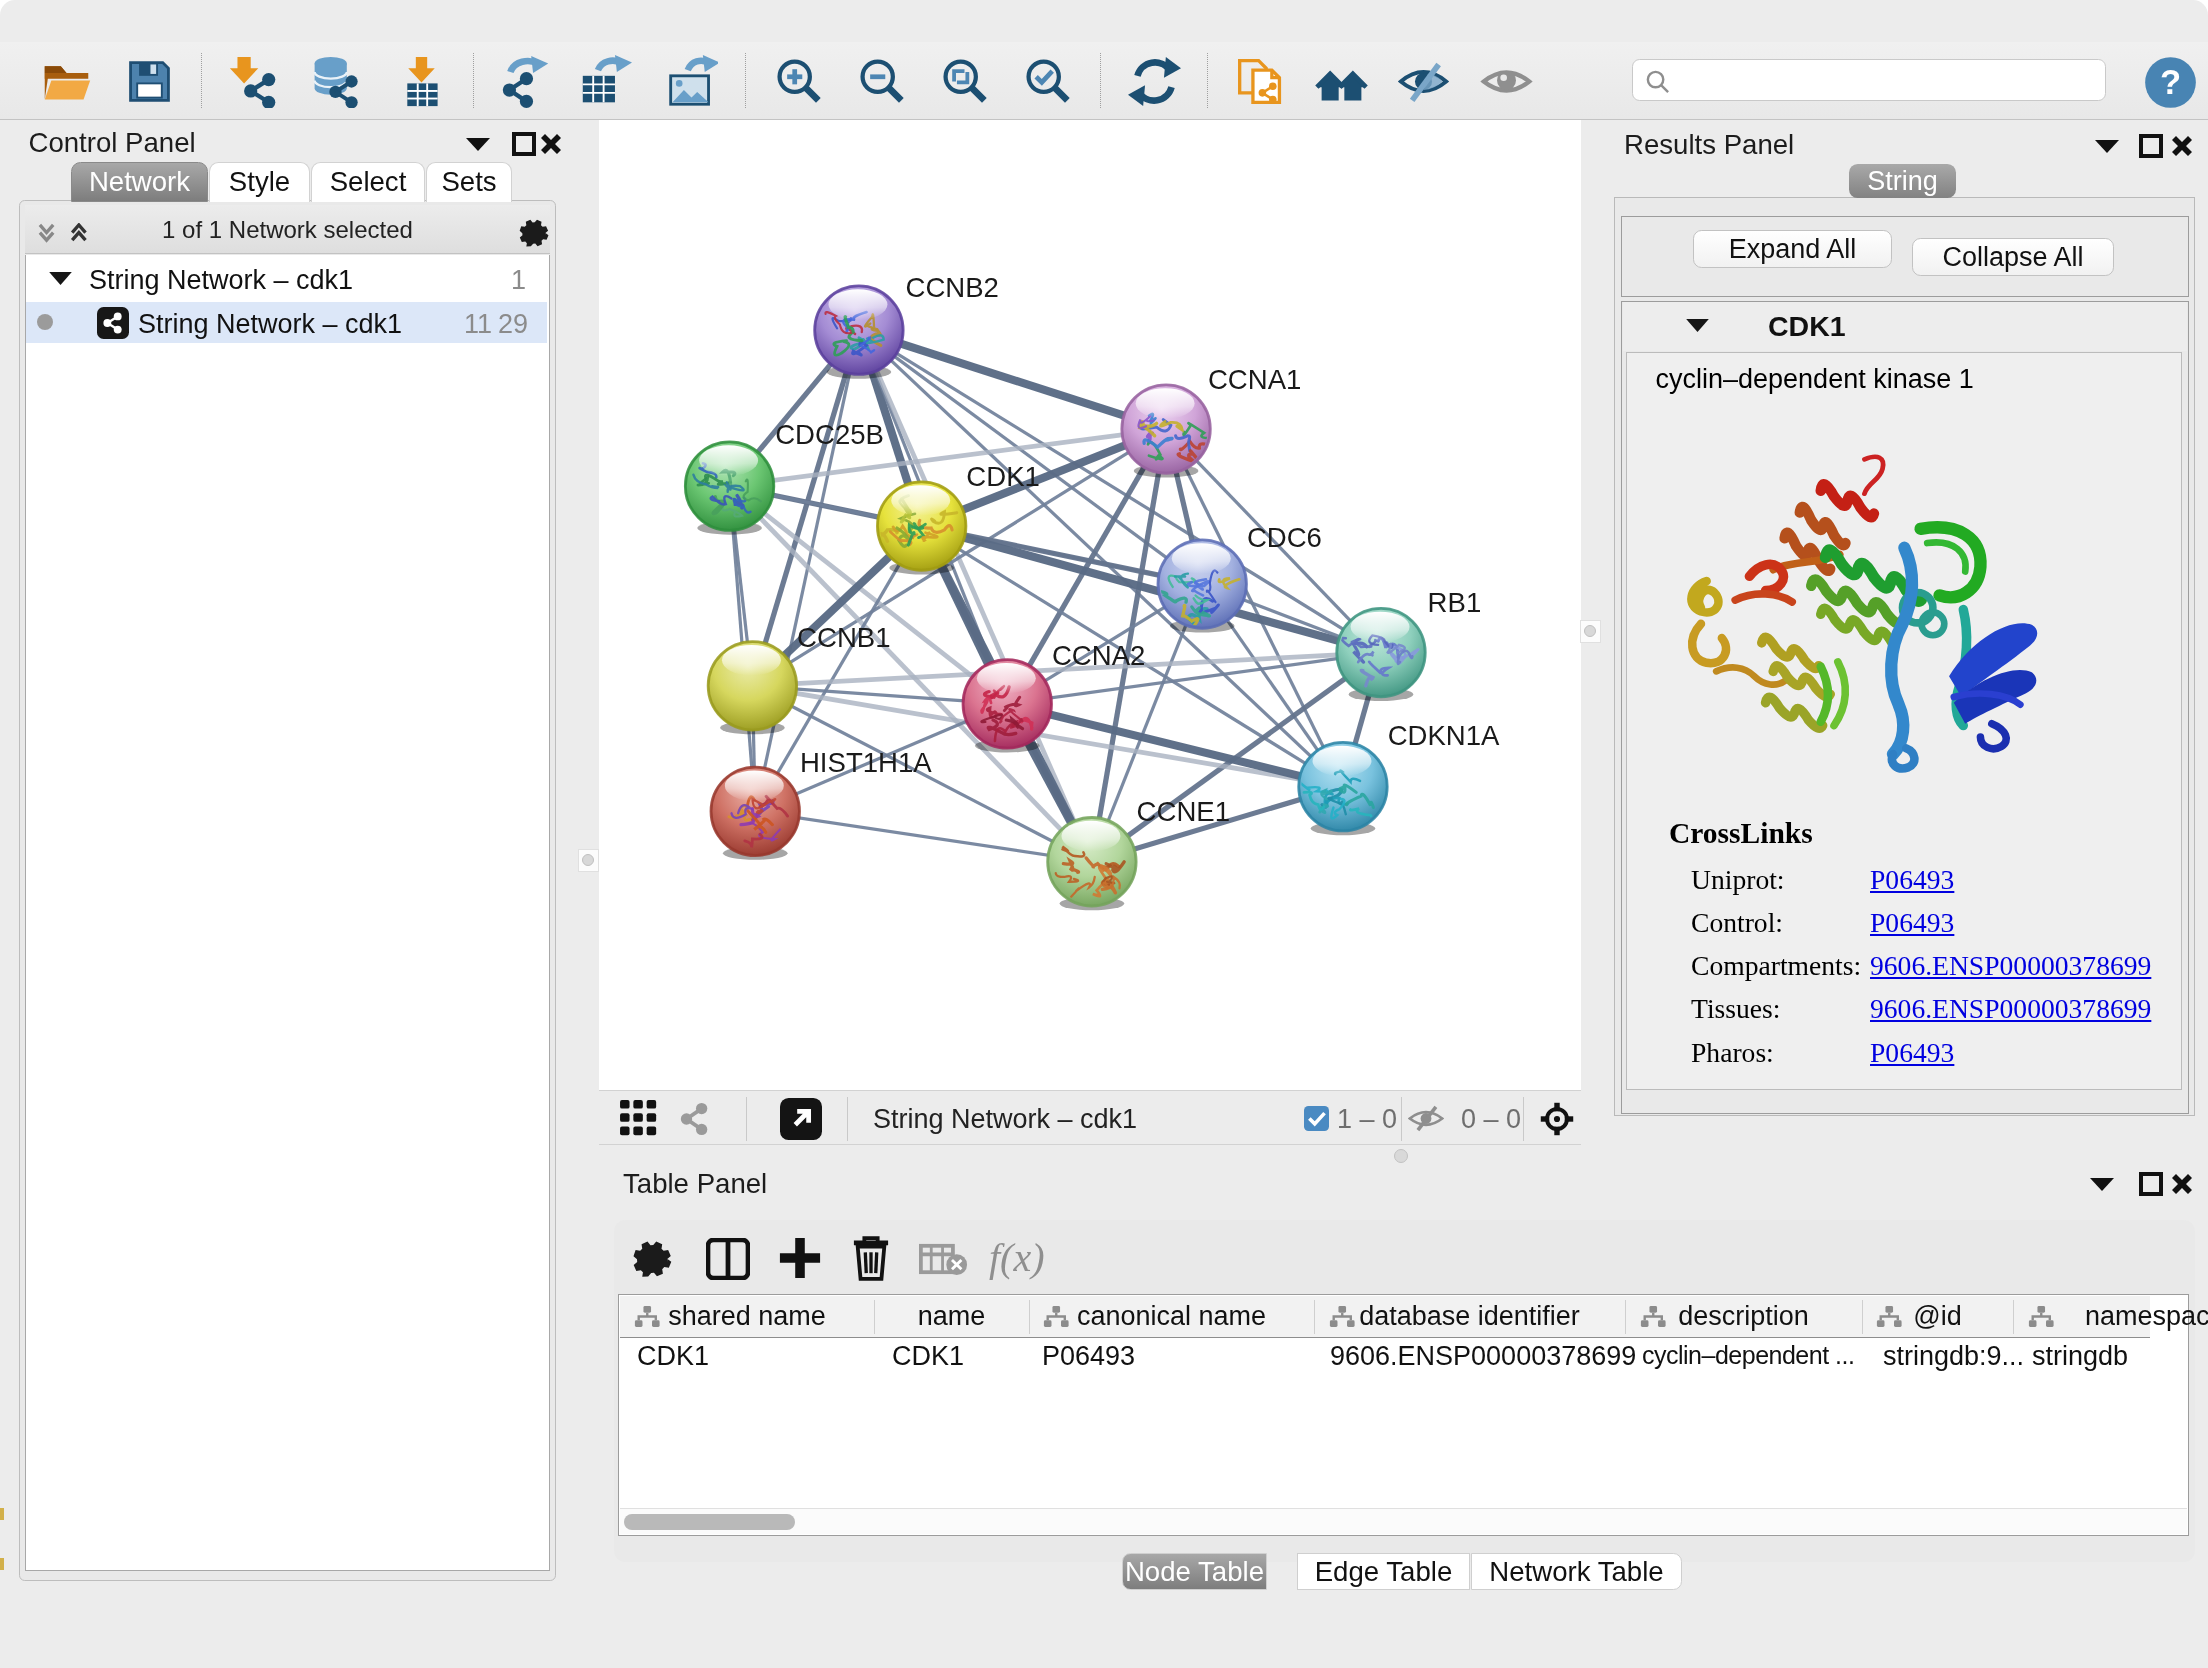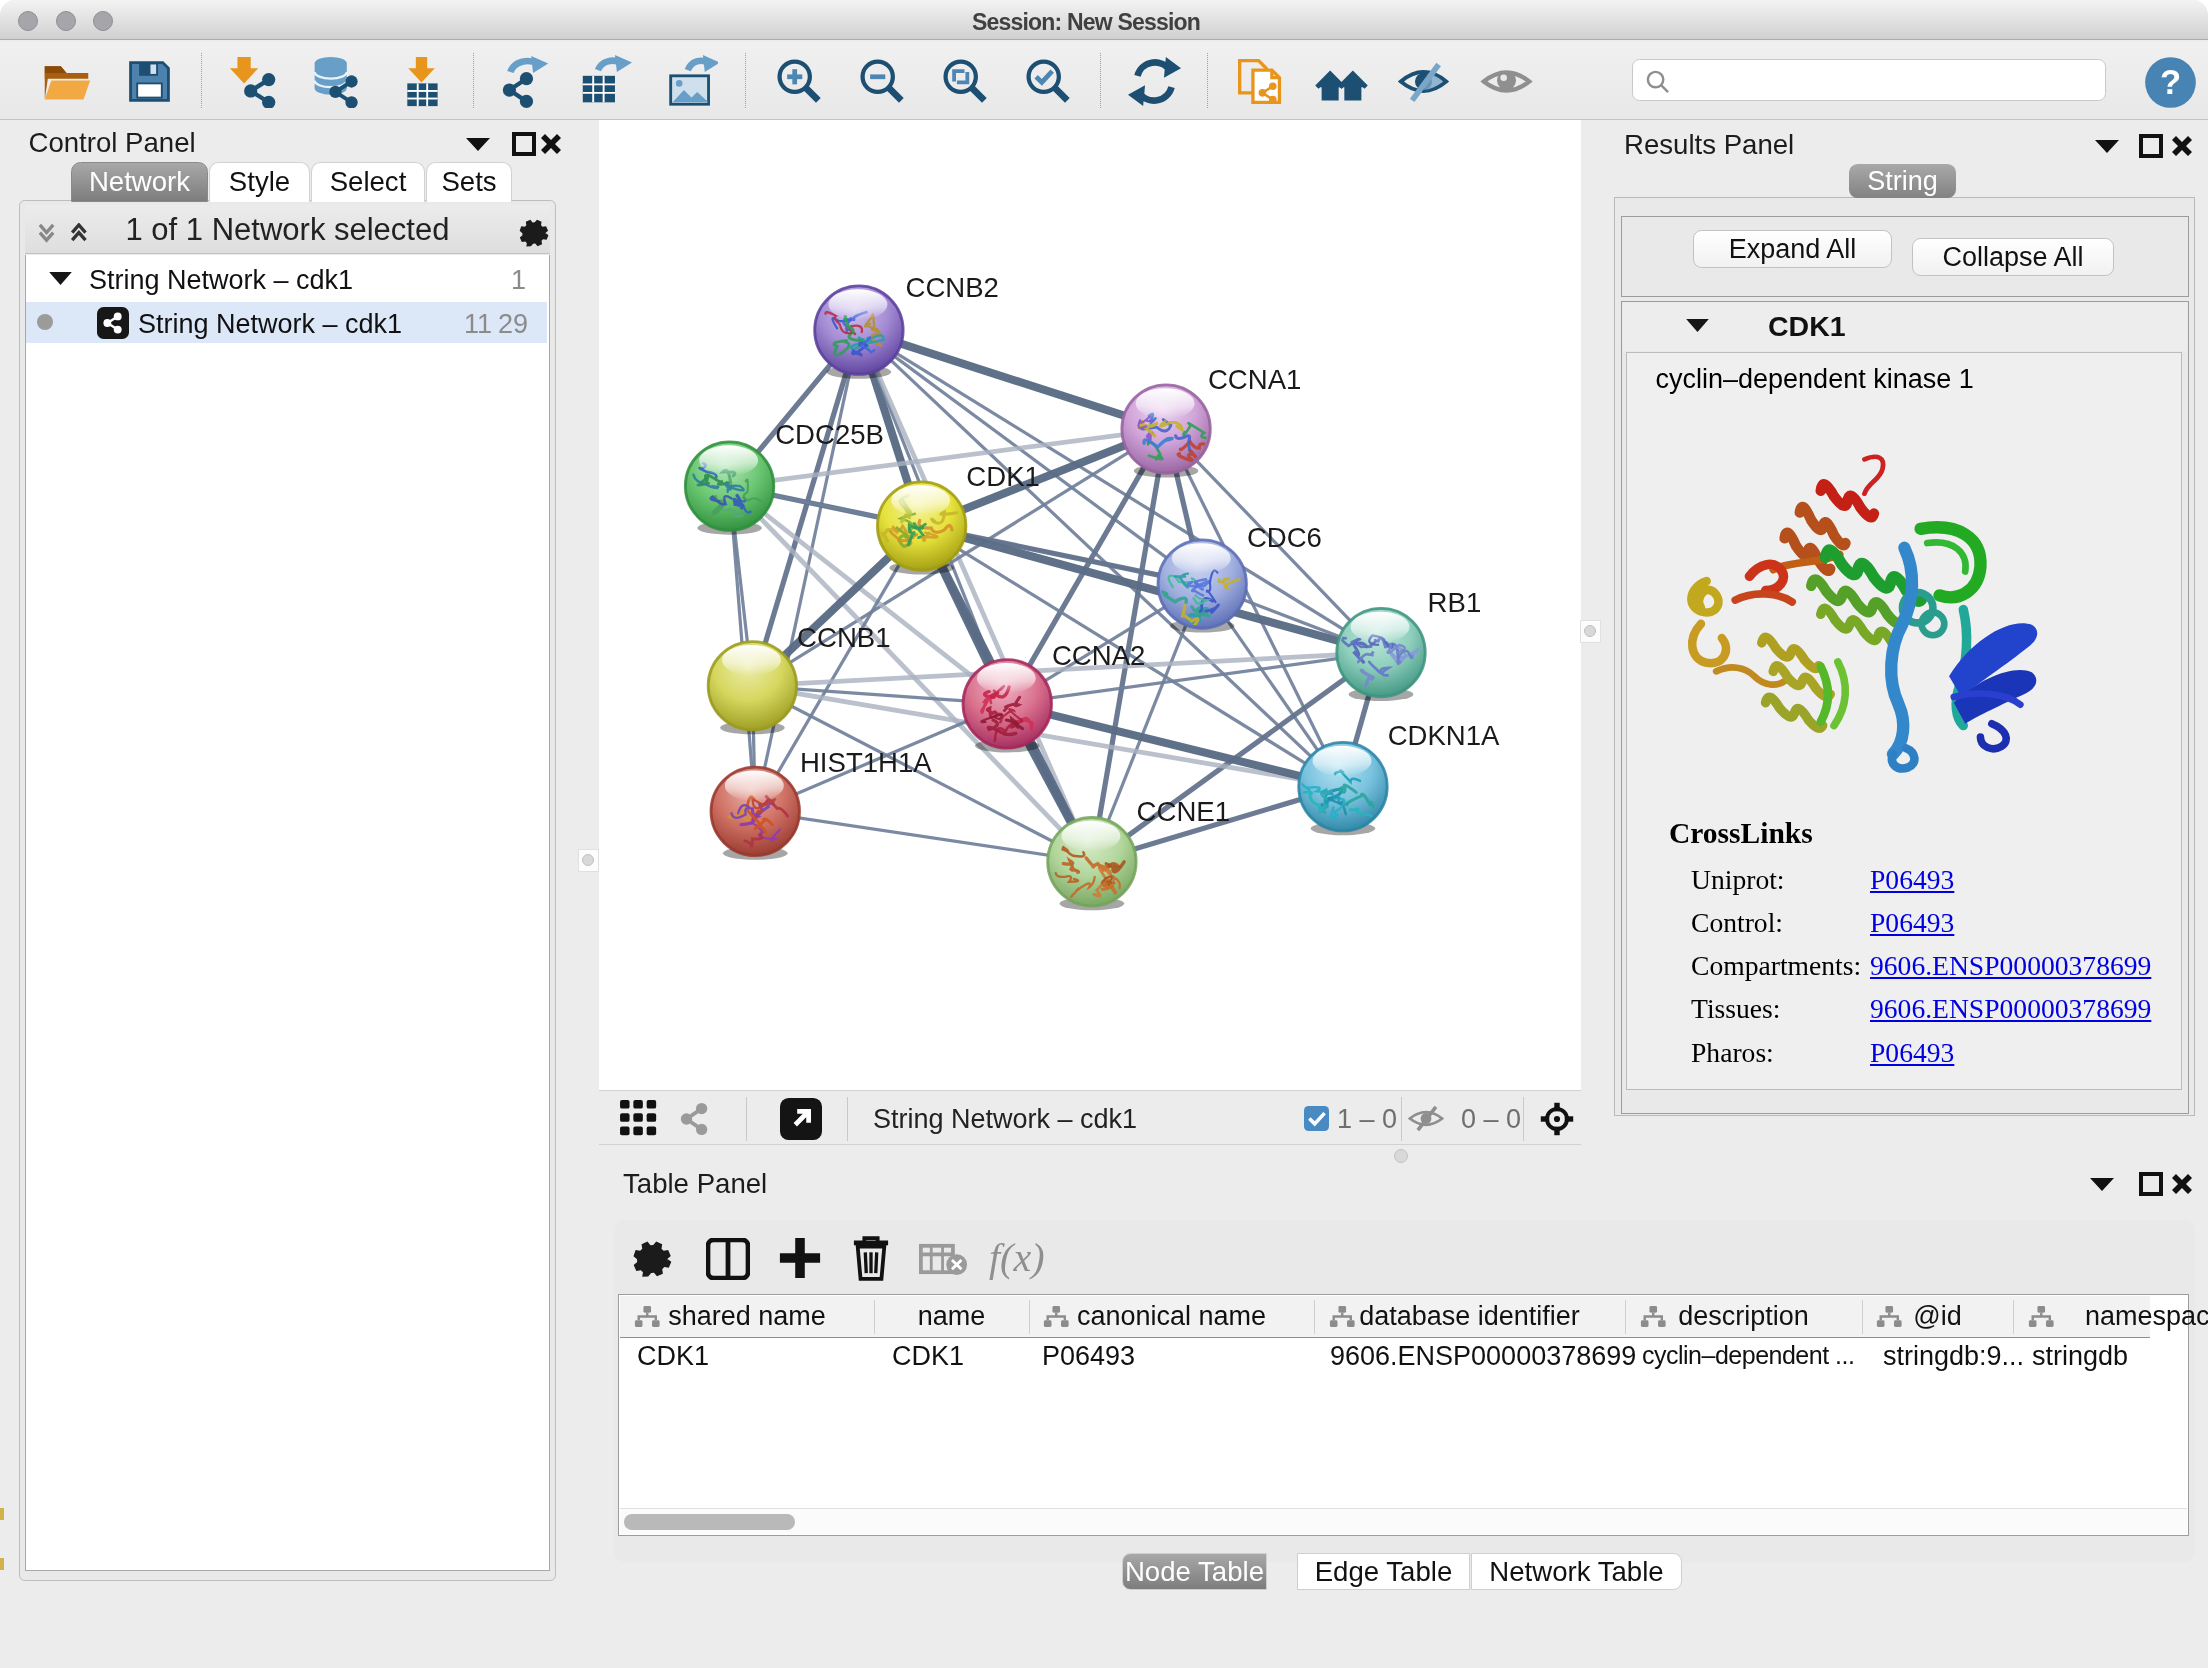--- a/index.html
+++ b/index.html
@@ -15,21 +15,21 @@
 .tdiv{position:absolute;top:11.4px;width:0;height:55px;border-left:1.9px dotted #9f9f9f}
 #search{position:absolute;left:1632px;top:17px;width:474px;height:42px;background:#fff;border:1.9px solid #c9c9c9;border-radius:7.6px}
 #search svg{position:absolute;left:11.4px;top:7.6px}
 
 .ptitle{font-size:27.6px;color:#1c1c1c}
 
 #cp-title{position:absolute;left:28.5px;top:127px}
 #cp-box{position:absolute;left:19px;top:200px;width:537px;height:1381px;background:#e9e9e9;border:1.9px solid #bdbdbd;border-radius:5.7px}
 .tab{position:absolute;top:162px;height:40px;background:#fff;border:1px solid #d2d2d2;border-bottom:none;border-radius:9.5px 9.5px 0 0;font-size:27.6px;color:#111;text-align:center;line-height:38px}
 .tabsel{background:linear-gradient(#a8a8a8,#7d7d7d);color:#fff;border:1px solid #8a8a8a}
-#cp-hdr{position:absolute;left:25px;top:205px;width:525px;height:49px;background:linear-gradient(#ececec,#dedede);border-bottom:1.9px solid #c2c2c2;font-size:31px;color:#222;text-align:center;line-height:49px}
+#cp-hdr{position:absolute;left:25px;top:205px;width:525px;height:49px;background:linear-gradient(#ececec,#dedede);border-bottom:1.9px solid #c2c2c2;font-size:24px;color:#222;text-align:center;line-height:49px}
 #cp-list{position:absolute;left:25px;top:255px;width:525px;height:1316px;background:#fff;border:1.9px solid #a8a8a8;border-top:none}
 .lrow{position:absolute;left:0;width:521px;height:41px;font-size:27px;color:#111}
 .lnum{position:absolute;font-size:27px;color:#8b8b8b}
 
 #canvas{position:absolute;left:599px;top:120px;width:982px;height:970px;background:#fff}
 #canvasbar{position:absolute;left:599px;top:1090px;width:982px;height:55px;background:#ececec;border-top:1.9px solid #d2d2d2;border-bottom:1.9px solid #d2d2d2}
 .cdiv{position:absolute;top:5.7px;width:0;height:44px;border-left:1.9px solid #c9c9c9}
 
 .sh{position:absolute;width:19px;height:21px;background:#fcfcfc;box-shadow:0 0 0 1px #e0e0e0}
 .sh i{position:absolute;left:2.9px;top:3.8px;width:12.4px;height:12.4px;border-radius:50%;background:#d8d8d8;border:1px solid #c0c0c0;display:block}
@@ -58,26 +58,20 @@
 .btabsel{background:linear-gradient(#a8a8a8,#7d7d7d);color:#fff}
 
 #statusbar{position:absolute;left:0;top:1603px;width:2208px;height:66px;background:#ebebeb;border-top:1.9px solid #cccccc}
 .sbtn{position:absolute;top:13.3px;height:38px;background:linear-gradient(#fdfdfd,#efefef);border:1.9px solid #b0b0b0}
 </style></head>
 <body>
 <div id="win">
   <div class="abs" style="left:0;top:1508px;width:3.8px;height:12.4px;background:#d2b04a"></div>
   <div class="abs" style="left:0;top:1558px;width:3.8px;height:12.4px;background:#d2b04a"></div>
 
-  <div id="titlebar">
-    <div class="tl" style="left:18px"></div>
-    <div class="tl" style="left:56px"></div>
-    <div class="tl" style="left:93px"></div>
-    <div id="title">Session: New Session</div>
-  </div>
 
   <div id="toolbar">
     <svg class="tbi" style="left:40px;top:13.3px" width="53" height="53" viewBox="0 0 56 56">
         <path d="M5 12 h17 l6 7 h23 v6 h-46 z" fill="#a85e0e"></path>
 <path d="M5 12 h17 l6 7 h-23 z" fill="#8a4a08"></path>
 <path d="M5 47 l7 -20 h41 l-7 20 z" fill="#f2a944"></path>
 <path d="M5 47 v-28 l4 0 l-1 8 z" fill="#a85e0e"></path>
       </svg>
 <svg class="tbi" style="left:123px;top:13.3px" width="53" height="53" viewBox="0 0 56 56">
         <path d="M8 8 h34 l6 6 v34 h-40 z" fill="#4d82ad"></path>

